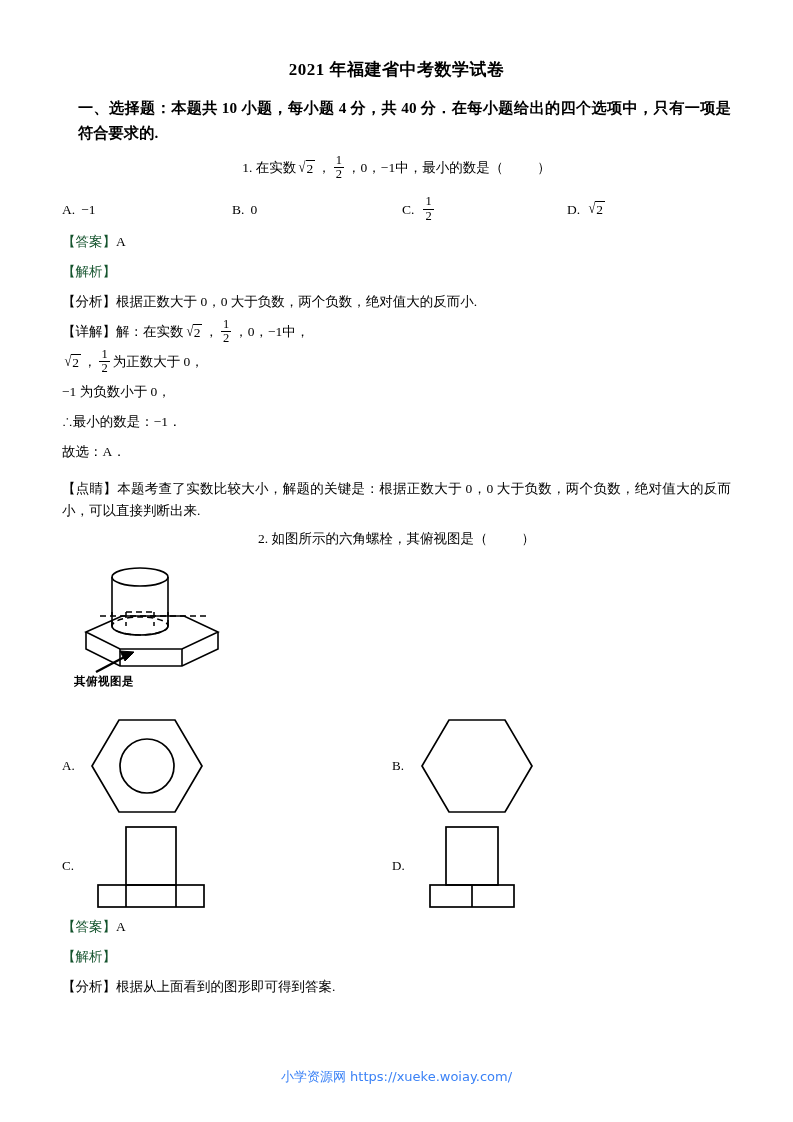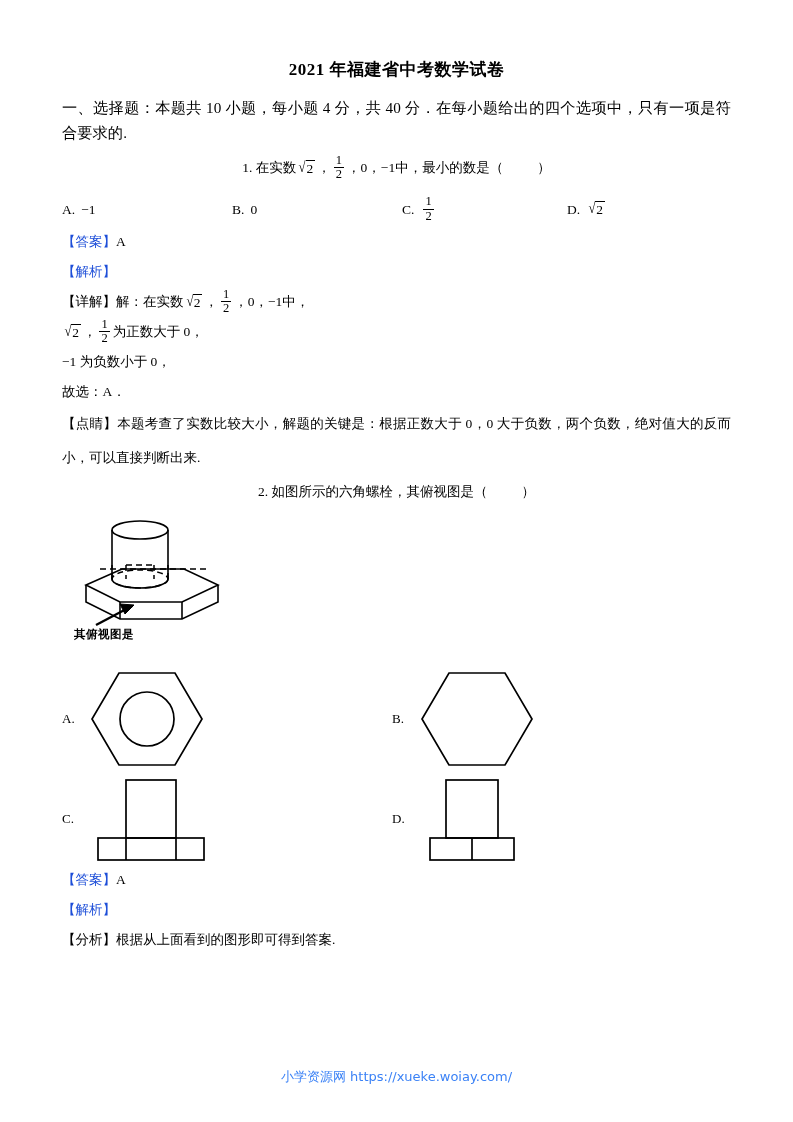--- a/index.html
+++ b/index.html
@@ -25,45 +25,47 @@
   }
   .doc-title {
     text-align: center;
     font-size: 17px;
     font-weight: bold;
     margin-top: 58px;
     letter-spacing: 0.5px;
   }
   .section-intro {
     font-size: 15.2px;
-    font-weight: normal;
+    font-weight: bold;
     line-height: 25px;
     margin-top: 14px;
     text-align: justify;
     letter-spacing: 0.1px;
+    margin-left: 16px;
   }
   .q-line {
     font-size: 13.5px;
     line-height: 30px;
     margin-top: 8px;
     white-space: nowrap;
     text-align: center;
   }
   .body-line {
     font-size: 13.5px;
     line-height: 30px;
     margin-top: 0px;
   }
   .para {
     font-size: 13.5px;
-    line-height: 34px;
+    line-height: 22px;
     text-align: justify;
+    margin-top: 11px;
   }
   .tag {
-    color: #1d4ed8;
+    color: #14532d;
   }
   .tag-dark {
     color: #000000;
   }
   .frac {
     display: inline-flex;
     flex-direction: column;
     align-items: center;
     vertical-align: middle;
     font-size: 12.5px;
@@ -216,20 +218,23 @@
   </div>
 
   <div class="answer-line">
     <span class="tag">【答案】</span><span>A</span>
   </div>
 
   <div class="answer-line">
     <span class="tag">【解析】</span>
   </div>
 
+  <div class="answer-line">
+    <span class="tag-dark">【分析】</span><span>根据正数大于 0，0 大于负数，两个负数，绝对值大的反而小.</span>
+  </div>
 
   <div class="body-line">
     <span class="tag-dark">【详解】</span><span>解：在实数</span><span class="sqrt">
         <span class="radical">√</span>
         <span class="rad-body">2</span>
       </span><span>，</span><span class="frac">
         <span class="num">1</span>
         <span class="den">2</span>
       </span><span>，0，</span><span>−1</span><span>中，</span>
   </div>
@@ -238,20 +243,21 @@
     <span class="sqrt">
         <span class="radical">√</span>
         <span class="rad-body">2</span>
       </span><span>，</span><span class="frac">
         <span class="num">1</span>
         <span class="den">2</span>
       </span><span>为正数大于 0，</span>
   </div>
 
   <div class="body-line">−1 为负数小于 0，</div>
+  <div class="body-line">∴最小的数是：−1．</div>
   <div class="body-line">故选：A．</div>
 
   <div class="para">
     <span class="tag-dark">【点睛】</span><span>本题考查了实数比较大小，解题的关键是：根据正数大于 0，0 大于负数，两个负数，绝对值大的反而小，可以直接判断出来.</span>
   </div>
 
   <div class="q-line" style="margin-top:2px">
     <span>2.</span>
     <span>如图所示的六角螺栓，其俯视图是（</span><span style="display:inline-block;width:34px"></span><span>）</span>
   </div>

